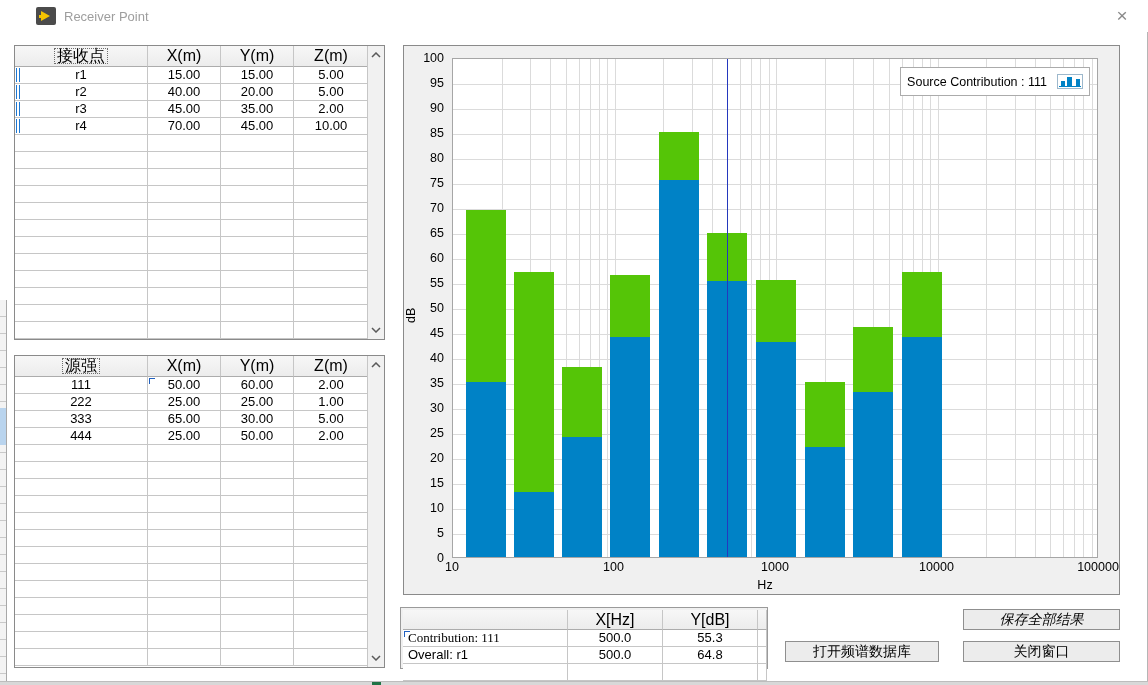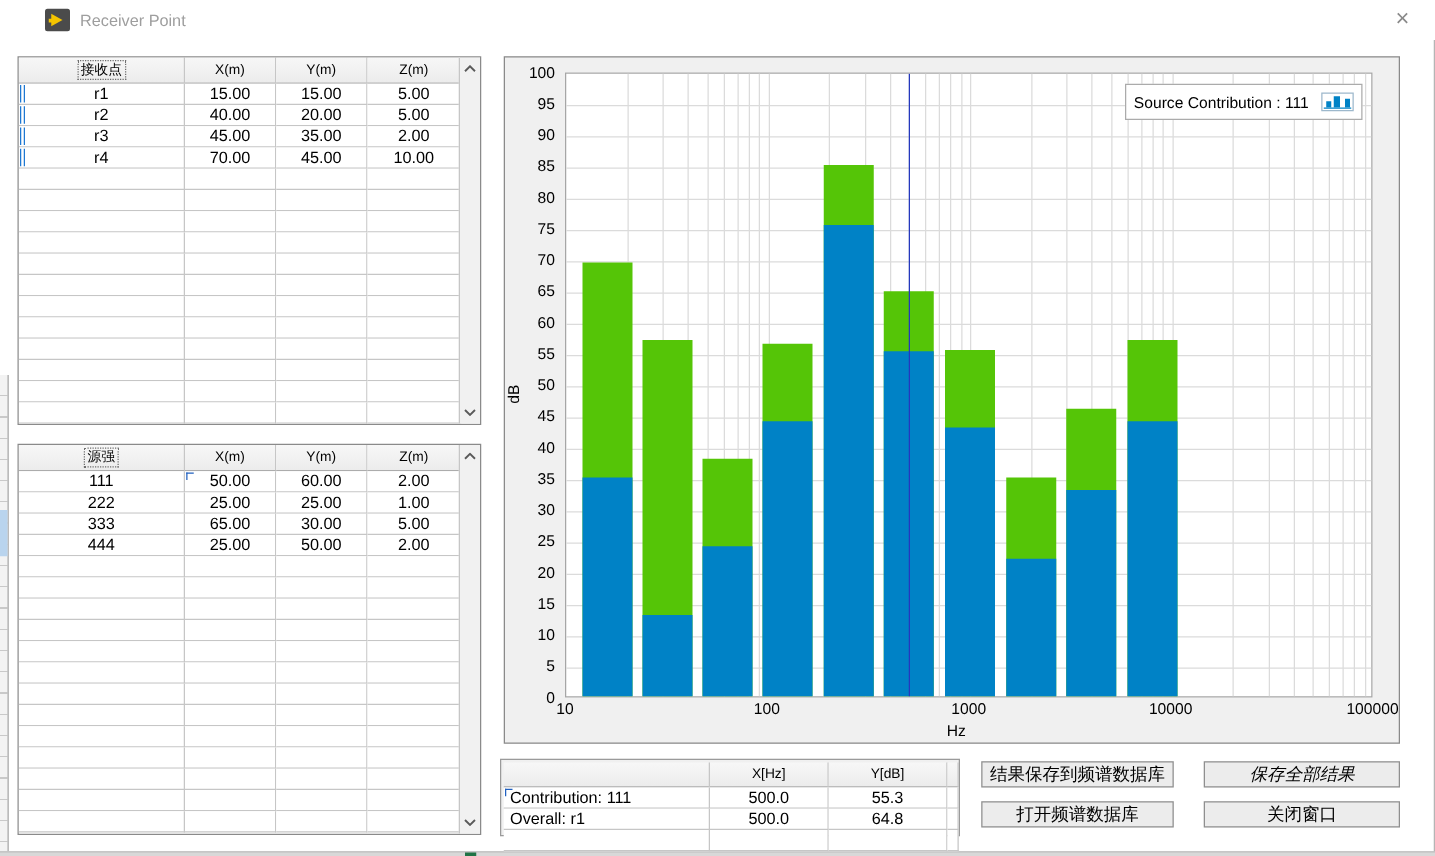--- a/index.html
+++ b/index.html
@@ -32,21 +32,21 @@
   
   .tgroup { position:absolute; background:#fff; border:1px solid #8a8a8a; overflow:hidden; }
   #receiver-group { left:14px; top:45px; width:371px; height:295px; }
   #source-group   { left:14px; top:355px; width:371px; height:313px; }
   .tbl { position:absolute; left:0; top:0; }
   .trow { display:flex; }
   .tcell { border-right:1px solid #c6c6c6; border-bottom:1px solid #c6c6c6; height:17px;
     line-height:16px; text-align:center; font-size:13px; position:relative; overflow:hidden;
     background:#fff; flex:0 0 auto; }
   .thead .tcell { height:21px; line-height:20px; background:linear-gradient(#f7f7f7,#ececec);
-    border-bottom:1px solid #acacac; font-size:11px; }
+    border-bottom:1px solid #acacac; font-size:16px; }
   .hfocus { border:1px dotted #6e6e6e; padding:0 2px; display:inline-block; line-height:14px; }
   .rowmark { position:absolute; left:1px; top:1px; width:4px; height:14px;
     border-left:1px solid #1e78d2; border-right:1px solid #1e78d2; }
   .cornermark { position:absolute; left:1px; top:1px; width:6px; height:6px;
     border-left:1px solid #2060c0; border-top:1px solid #2060c0; }
 
   
   .vscroll { position:absolute; top:0; right:0; width:17px; height:100%; background:#f1f1f1;
     border-left:1px solid #c6c6c6; }
   .varrow { position:absolute; left:0; width:16px; height:16px; display:flex;
@@ -485,38 +485,37 @@
 
   <div class="cursor-panel">
     <div class="tbl" id="cursor-tbl">
         <div class="trow thead">
           <div class="tcell" style="width: 165px;"></div>
           <div class="tcell" style="width: 95px;"><span>X[Hz]</span></div>
           <div class="tcell" style="width: 95px;"><span>Y[dB]</span></div>
           <div class="tcell" style="width: 9px;"></div>
         </div>
         <div class="trow">
-          <div class="tcell namecell" style="width: 165px;">Contribution: 111<div class="cornermark"></div></div>
+          <div class="tcell namecell" style="width: 165px; font-family: Liberation Serif, serif;">Contribution: 111<div class="cornermark"></div></div>
           <div class="tcell" style="width: 95px;">500.0</div>
           <div class="tcell" style="width: 95px;">55.3</div>
           <div class="tcell" style="width: 9px;"></div>
         </div>
         <div class="trow">
           <div class="tcell namecell" style="width: 165px;">Overall: r1</div>
           <div class="tcell" style="width: 95px;">500.0</div>
           <div class="tcell" style="width: 95px;">64.8</div>
           <div class="tcell" style="width: 9px;"></div>
         </div>
         <div class="trow">
           <div class="tcell namecell" style="width: 165px;"></div>
           <div class="tcell" style="width: 95px;"></div>
           <div class="tcell" style="width: 95px;"></div>
           <div class="tcell" style="width: 9px;"></div>
         </div>
       </div>
   </div>
 
-  <div class="btn" id="btn-save-db">结果保存到频谱数据库</div>
   <div class="btn" id="btn-save-all">保存全部结果</div>
   <div class="btn" id="btn-close-win">关闭窗口</div>
   <div class="btn" id="btn-open-db">打开频谱数据库</div>
 
 </div>
 
 </body></html>

